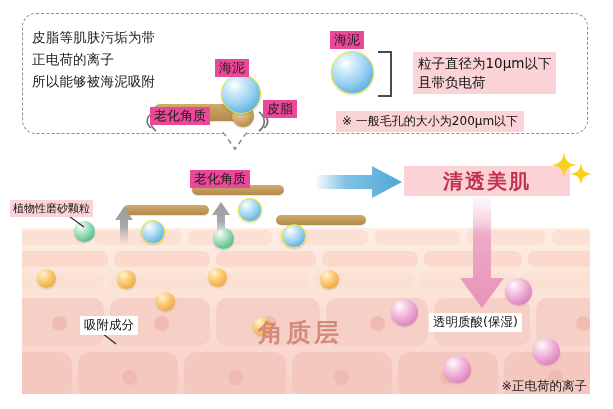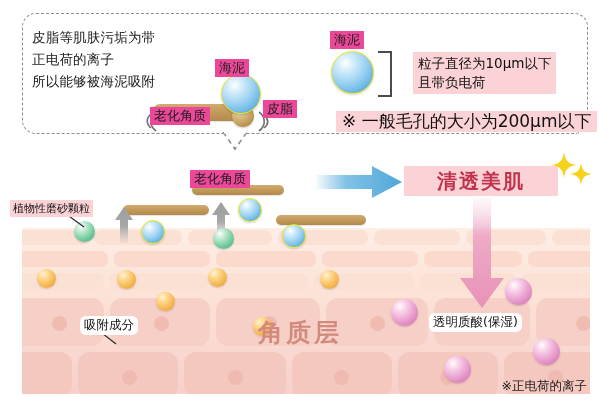--- a/index.html
+++ b/index.html
@@ -75,21 +75,21 @@
 
   
   .bracket{
     position:absolute;border:2px solid #4b4b4b;border-left:none;
   }
   .info-line{
     position:absolute;font-size:13.5px;line-height:19px;color:#111;
     background:#fbd2d6;padding:2px 5px;white-space:pre-line;
   }
   .note-line{
-    position:absolute;font-size:17px;line-height:15px;color:#111;
+    position:absolute;font-size:12px;line-height:15px;color:#111;
     background:#fbd2d6;padding:3px 6px;white-space:nowrap;
   }
 
   
   .skin{
     position:absolute;left:22px;top:228px;width:568px;height:166px;
     background:linear-gradient(180deg,#fdeee6 0%,#fce3d8 38%,#fad9d2 70%,#f7d0cb 100%);
     overflow:hidden;
   }
   .brick{position:absolute;background:#fbdcd1;border-radius:7px;}
@@ -102,39 +102,39 @@
   .layer-title{
     position:absolute;left:258px;top:316px;font-size:25px;color:#d38a7e;
     letter-spacing:3px;font-weight:600;z-index:8;
   }
   .footnote{
     position:absolute;right:26px;bottom:14px;font-size:12.5px;color:#1a1a1a;z-index:9;
   }
 
   .tag-white{
     position:absolute;background:#ffffff;padding:1px 4px;font-size:12.5px;
-    color:#121212;white-space:nowrap;z-index:9;border-radius:6px;
+    color:#121212;white-space:nowrap;z-index:9;
   }
   .tag-pink{
     position:absolute;background:#fbd2d6;padding:1px 3px;font-size:11px;
     color:#121212;white-space:nowrap;z-index:9;
   }
   .leader{position:absolute;z-index:8;}
   .leader svg{display:block}
 
   
   .gray-arrow{position:absolute;z-index:7;}
   .gray-arrow svg{display:block}
   .blue-arrow{position:absolute;left:316px;top:166px;z-index:9;}
   .pink-arrow{position:absolute;left:460px;top:198px;z-index:10;}
   .sparkle{position:absolute;z-index:11;}
   .sparkle svg{display:block}
 
   .result-banner{
-    position:absolute;left:404px;top:166px;width:154px;height:30px;
+    position:absolute;left:404px;top:166px;width:166px;height:30px;
     background:#fbd2d6;display:flex;align-items:center;justify-content:center;
     z-index:9;
   }
   .result-banner span{font-size:20px;color:#c1324c;letter-spacing:2px;font-weight:600;}
 
   .mid-laohua{position:absolute;left:190px;top:168px;z-index:9;}
 </style>
 </head>
 <body>
 

